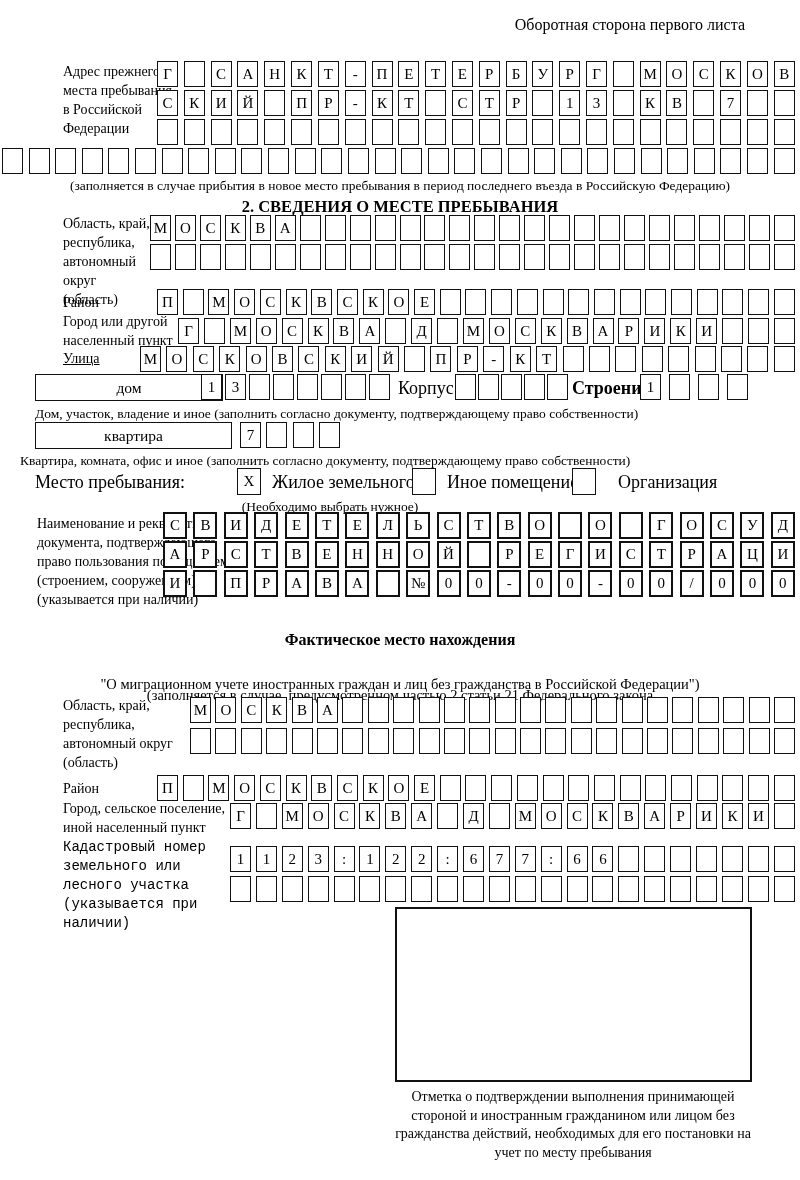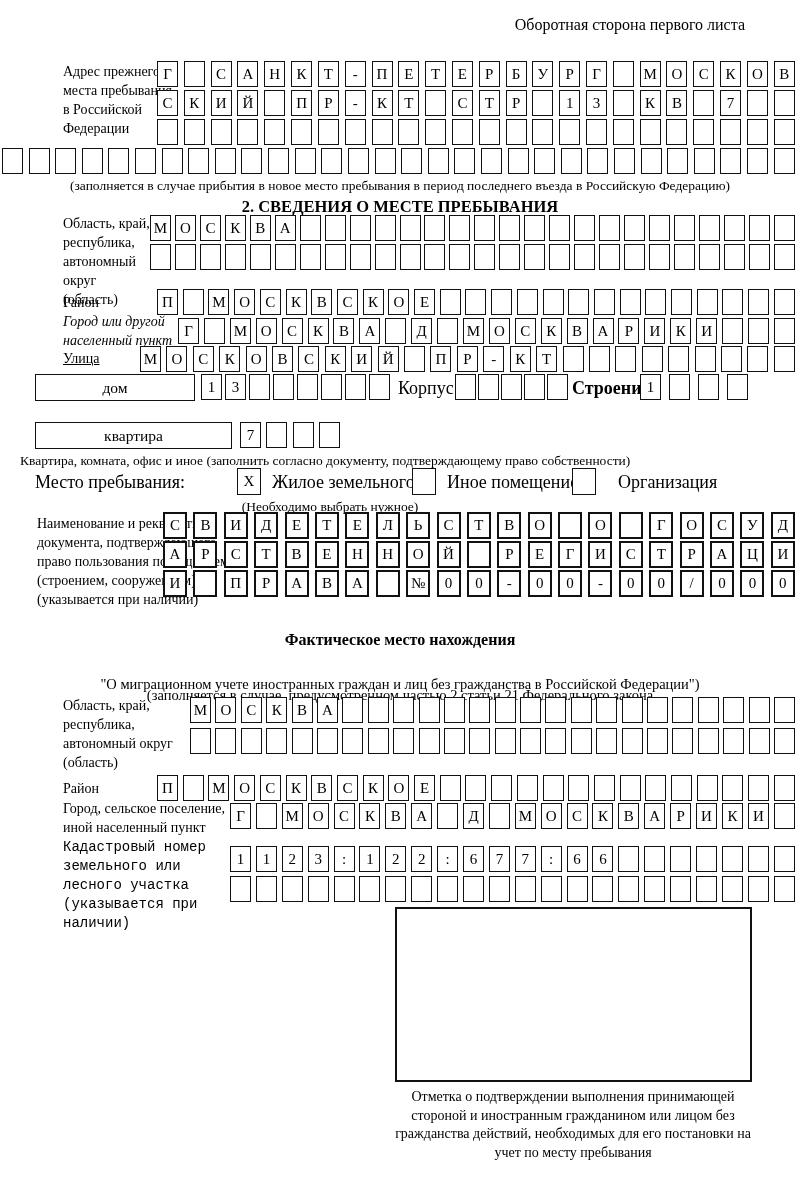--- a/index.html
+++ b/index.html
@@ -233,21 +233,21 @@
       <span class="cb"></span>
       <span class="cb"></span>
       <span class="cb"></span>
       <span class="cb"></span>
       <span class="cb"></span>
       <span class="cb"></span>
       <span class="cb"></span>
       <span class="cb"></span>
     </div>
 
-  <div class="abs lbl" style="top:312px;left:63px;width:112px;font-style:italic;">Город или другой населенный пункт</div>
+  <div class="abs lbl" style="top:312px;left:63px;width:112px;">Город или другой населенный пункт</div>
   <div class="abs boxrow" style="top:318px;left:178px;width:617px;">
       <span class="cb">Г</span>
       <span class="cb"></span>
       <span class="cb">М</span>
       <span class="cb">О</span>
       <span class="cb">С</span>
       <span class="cb">К</span>
       <span class="cb">В</span>
       <span class="cb">А</span>
       <span class="cb"></span>
@@ -290,21 +290,21 @@
       <span class="cb"></span>
       <span class="cb"></span>
       <span class="cb"></span>
       <span class="cb"></span>
       <span class="cb"></span>
       <span class="cb"></span>
       <span class="cb"></span>
       <span class="cb"></span>
     </div>
 
-  <div class="abs wbox" style="top:374px;left:35px;width:160px;">
+  <div class="abs wbox" style="top:374px;left:35px;width:188px;">
     <span>дом</span>
   </div>
   <div class="abs boxrow" style="top:374px;left:201px;width:189px;">
       <span class="cb">1</span>
       <span class="cb">3</span>
       <span class="cb"></span>
       <span class="cb"></span>
       <span class="cb"></span>
       <span class="cb"></span>
       <span class="cb"></span>
@@ -318,20 +318,21 @@
       <span class="cb"></span>
       <span class="cb"></span>
     </div>
   <div class="abs inl" style="top:378px;left:572px;font-weight:bold;">Строение</div>
   <div class="abs boxrow" style="top:374px;left:640px;width:108px;">
       <span class="cb">1</span>
       <span class="cb"></span>
       <span class="cb"></span>
       <span class="cb"></span>
     </div>
+  <div class="abs cap" style="top:406px;left:35px;width:760px;">Дом, участок, владение и иное (заполнить согласно документу, подтверждающему право собственности)</div>
 
   <div class="abs wbox" style="top:422px;left:35px;width:197px;">
     <span>квартира</span>
   </div>
   <div class="abs boxrow" style="top:422px;left:240px;width:100px;">
       <span class="cb">7</span>
       <span class="cb"></span>
       <span class="cb"></span>
       <span class="cb"></span>
     </div>

